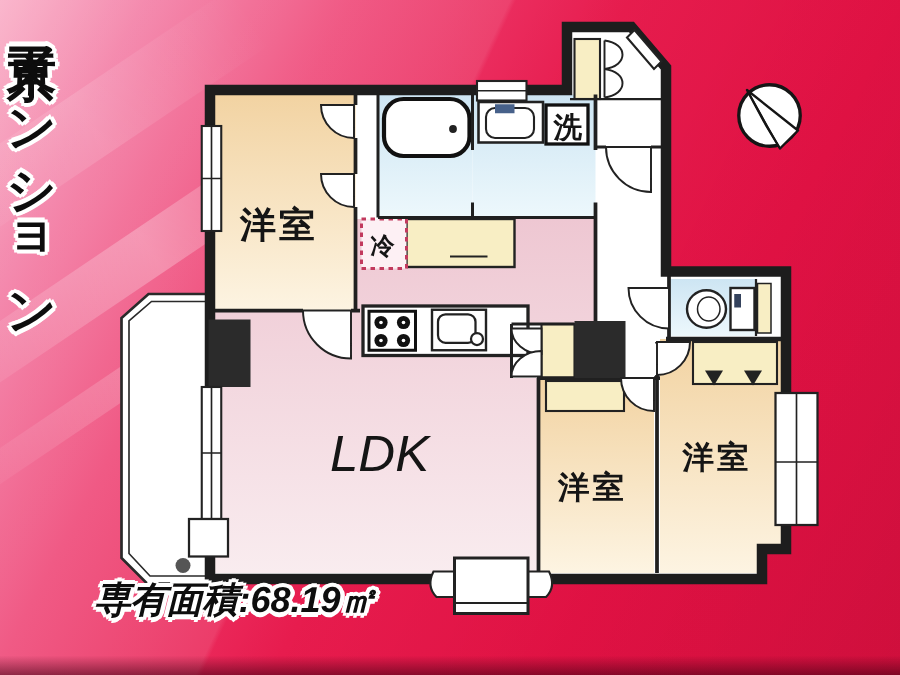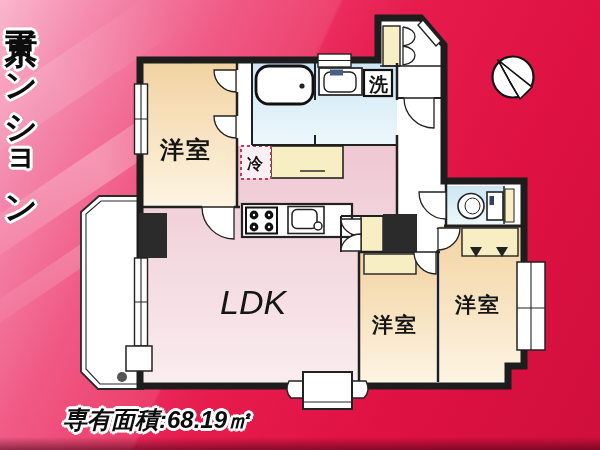--- a/index.html
+++ b/index.html
@@ -10,21 +10,21 @@
     background:linear-gradient(115deg,rgba(255,255,255,.16) 0%,rgba(255,255,255,.10) 42%,rgba(255,255,255,0) 42.5%,rgba(0,0,0,.06) 100%);}
   .streak{position:absolute;background:linear-gradient(90deg,rgba(255,255,255,0),rgba(255,255,255,.28),rgba(255,255,255,0));}
   .s1{width:360px;height:34px;left:-80px;top:150px;transform:rotate(-34deg);}
   .s2{width:300px;height:20px;left:-60px;top:240px;transform:rotate(-34deg);opacity:.7;}
   .s3{width:260px;height:46px;left:-70px;top:60px;transform:rotate(-34deg);opacity:.5;}
   .bottom-shade{position:absolute;left:0;right:0;bottom:0;height:13px;
     background:linear-gradient(180deg,rgba(60,0,18,0) 0%,rgba(60,0,18,.55) 100%);}
   .banner-title{position:absolute;left:5px;top:4px;writing-mode:vertical-rl;text-orientation:upright;
     font-weight:900;font-size:33px;line-height:1;letter-spacing:3px;color:#0d0d0d;
     text-shadow:-2px -2px 0 #fff,2px -2px 0 #fff,-2px 2px 0 #fff,2px 2px 0 #fff,-3px 0 0 #fff,3px 0 0 #fff,0 -3px 0 #fff,0 3px 0 #fff;}
-  .area-text{position:absolute;left:63px;top:404px;font-style:italic;font-weight:900;font-size:24px;color:#0d0d0d;letter-spacing:0;
+  .area-text{position:absolute;left:63px;top:384px;font-style:italic;font-weight:900;font-size:24px;color:#0d0d0d;letter-spacing:0;
     text-shadow:-2px -2px 0 #fff,2px -2px 0 #fff,-2px 2px 0 #fff,2px 2px 0 #fff,-3px 0 0 #fff,3px 0 0 #fff,0 -3px 0 #fff,0 3px 0 #fff;}
   svg{position:absolute;left:0;top:0;}
   text{font-family:"Liberation Sans",sans-serif;fill:#151515;}
   .room-label{font-weight:bold;letter-spacing:2px;}
   .ldk-label{font-style:italic;}
 </style>
 </head>
 <body>
 
 <div class="stage">

